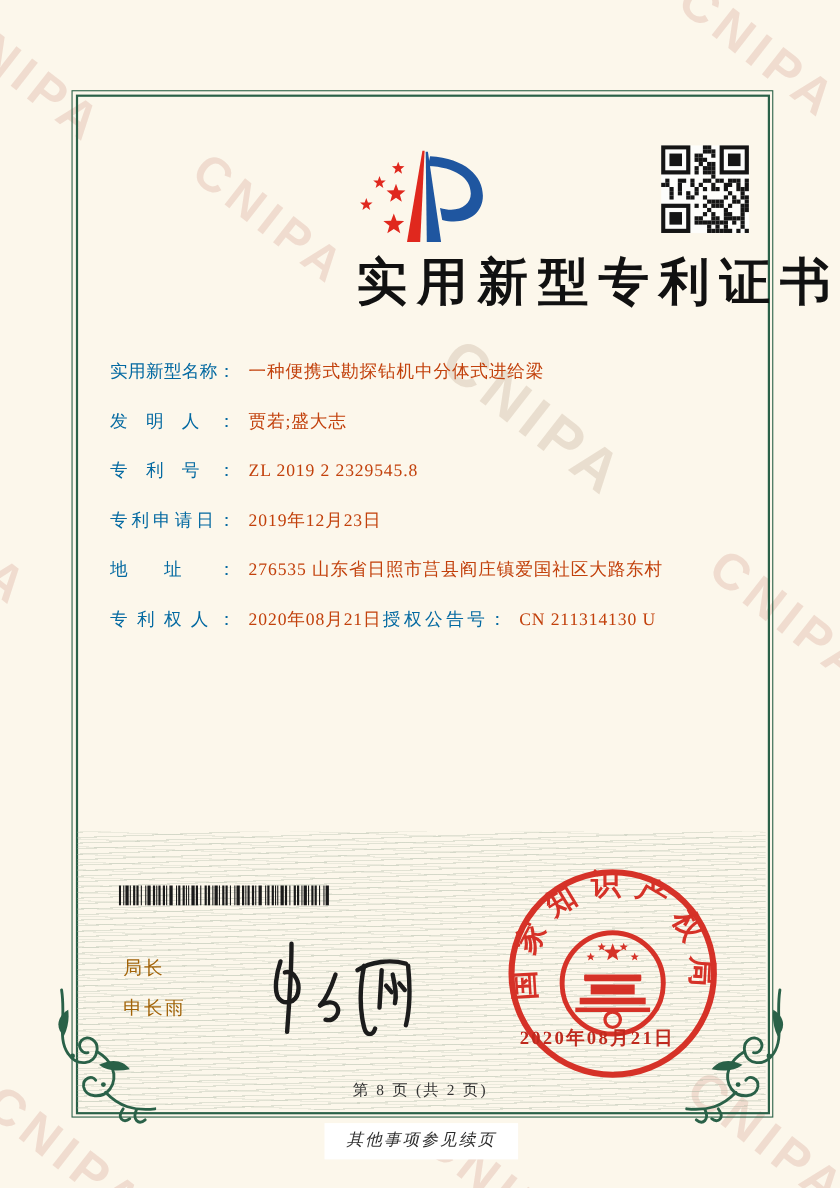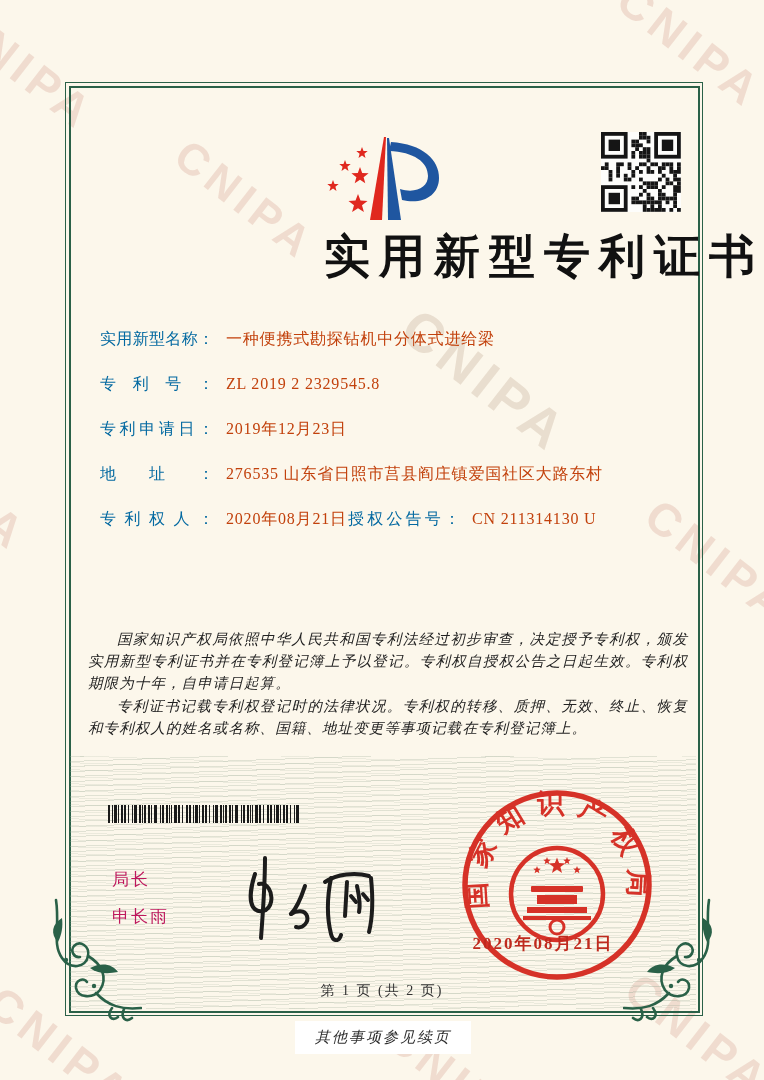--- a/index.html
+++ b/index.html
@@ -43,21 +43,21 @@
 
   
   .body-text{position:absolute;left:88px;top:628px;width:600px;z-index:3;
              font-style:italic;font-size:14.5px;line-height:22px;letter-spacing:1.1px;
              text-align:justify;color:#222;}
   .body-text p{margin:0 0 1px 0;text-indent:2em;}
 
   
   .barcode{position:absolute;left:108px;top:804px;z-index:3;}
   .signer{position:absolute;left:112px;top:868px;z-index:3;font-size:17px;
-          letter-spacing:2px;color:#be185d;
+          letter-spacing:2px;color:#a16207;
           font-family:"Liberation Sans","DejaVu Sans",sans-serif;}
   .signer div{margin-bottom:14px;}
   .signature{position:absolute;left:225px;top:852px;z-index:4;}
   .seal{position:absolute;left:452px;top:788px;z-index:3;opacity:0.95;}
   .seal-date{position:absolute;left:443px;top:932px;width:200px;z-index:4;text-align:center;
              font-size:17px;letter-spacing:2px;color:#bf2a1e;font-weight:bold;}
   .page-indicator{position:absolute;left:0;right:0;top:982px;z-index:3;text-align:center;
                   font-size:14px;letter-spacing:2px;color:#333;}
   .note-strip{position:absolute;left:295px;top:1021px;width:176px;height:33px;z-index:3;
               background:#ffffff;text-align:center;line-height:33px;
@@ -268,40 +268,39 @@
       </g>
   </svg>
 
   <h1 class="title">实用新型专利证书</h1>
 
   <div class="fields">
     <div class="row">
       <span class="label">实用新型名称：</span><span class="value">一种便携式勘探钻机中分体式进给梁</span>
     </div>
     <div class="row">
+      <span class="label">发明人：</span><span class="value">贾若;盛大志</span>
+    </div>
+    <div class="row">
       <span class="label">专利号：</span><span class="value">ZL 2019 2 2329545.8</span>
     </div>
     <div class="row">
       <span class="label">专利申请日：</span><span class="value">2019年12月23日</span>
     </div>
     <div class="row">
       <span class="label">地址：</span><span class="value">276535 山东省日照市莒县阎庄镇爱国社区大路东村</span>
     </div>
     <div class="row">
       <span class="label">专利权人：</span><span class="value">2020年08月21日</span>
       <span class="grant-no">
         <span class="label">授权公告号：</span><span class="value">CN 211314130 U</span>
       </span>
     </div>
   </div>
 
-  <div class="body-text">
-    <p>国家知识产权局依照中华人民共和国专利法经过初步审查，决定授予专利权，颁发实用新型专利证书并在专利登记簿上予以登记。专利权自授权公告之日起生效。专利权期限为十年，自申请日起算。</p>
-    <p>专利证书记载专利权登记时的法律状况。专利权的转移、质押、无效、终止、恢复和专利权人的姓名或名称、国籍、地址变更等事项记载在专利登记簿上。</p>
-  </div>
 
   <svg class="barcode" width="196" height="20" viewBox="0 0 196 20">
     <g id="barcode-bars" fill="#1a1a1a">
         <rect x="0" y="1" width="2" height="18"></rect>
         <rect x="4" y="1" width="1" height="18"></rect>
         <rect x="6" y="1" width="3" height="18"></rect>
         <rect x="10" y="1" width="1" height="18"></rect>
         <rect x="13" y="1" width="2" height="18"></rect>
         <rect x="16" y="1" width="2" height="18"></rect>
         <rect x="20" y="1" width="1" height="18"></rect>
@@ -397,16 +396,16 @@
         <rect x="-26" y="-8" width="52" height="6" rx="1"></rect>
         <rect x="-20" y="1" width="40" height="9"></rect>
         <rect x="-30" y="13" width="60" height="6"></rect>
         <rect x="-34" y="22" width="68" height="4"></rect>
       </g>
       <circle cy="33" r="7" fill="none" stroke="#d5281e" stroke-width="3"></circle>
     </g>
   </svg>
   <div class="seal-date">2020年08月21日</div>
 
-  <div class="page-indicator">第 1 页 (共 2 页)</div>
+  <div class="page-indicator">第 8 页 (共 2 页)</div>
   <div class="note-strip">其他事项参见续页</div>
 
 </div>
 
 </body></html>

